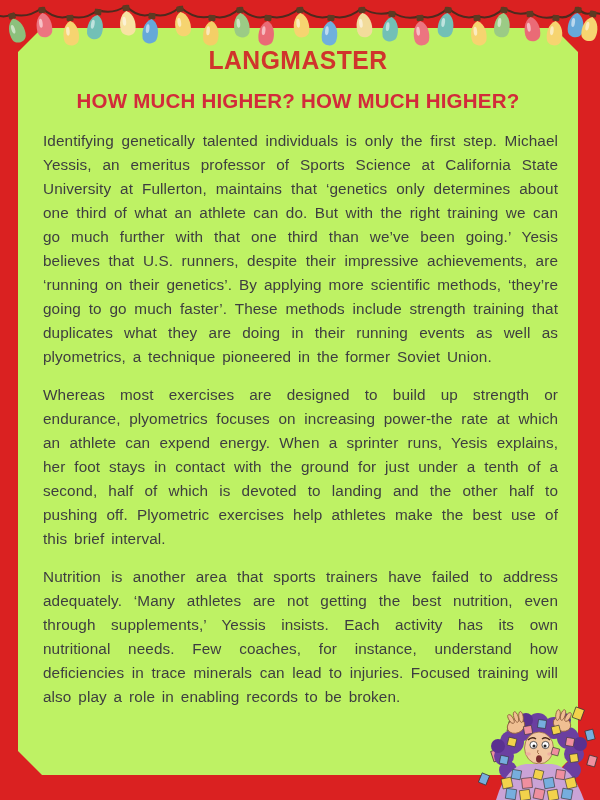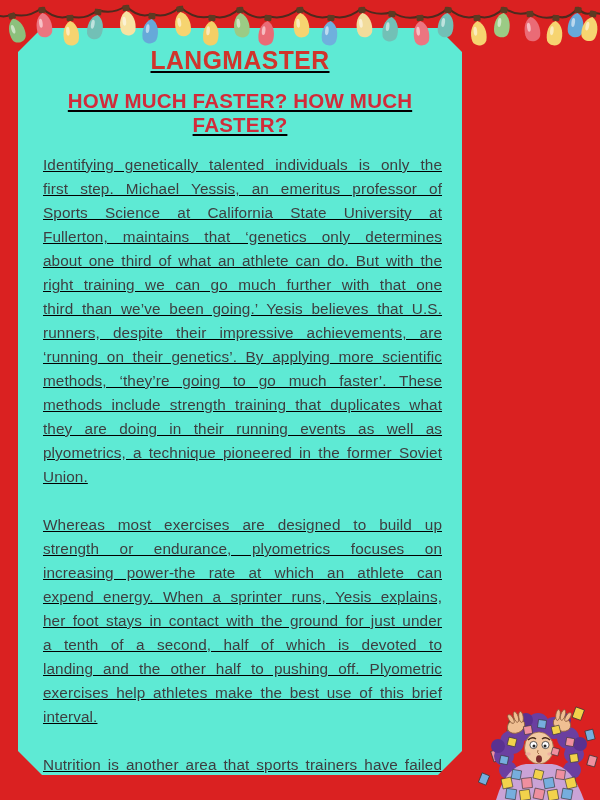--- a/index.html
+++ b/index.html
@@ -11,28 +11,27 @@
     overflow: hidden;
   }
   .frame {
     position: absolute;
     left: 0; top: 0; width: 600px; height: 800px;
     background: #da2121;
   }
   .sheet {
     position: absolute;
     left: 18px; top: 28px;
-    width: 444px; height: 747px;
-    background: #5eead4;
+    width: 560px; height: 747px;
+    background: #bef264;
     clip-path: polygon(
       24px 0, calc(100% - 24px) 0, 100% 24px,
       100% calc(100% - 24px), calc(100% - 24px) 100%,
       24px 100%, 0 calc(100% - 24px), 0 24px
     );
-    text-decoration: underline;
   }
   .logo {
     margin-top: 17px;
     text-align: center;
     font-size: 26px;
     font-weight: 800;
     letter-spacing: 0.5px;
     color: #d0342c;
     transform: scaleX(0.95);
   }
@@ -47,21 +46,21 @@
   .article {
     margin-top: 16px;
     padding: 0 20px 0 25px;
     color: #3e3e40;
     font-size: 15.3px;
     line-height: 24px;
     text-align: justify;
     letter-spacing: 0.1px;
     word-spacing: 2.5px;
   }
-  .article p + p { margin-top: 24px; }
+  .article p + p { margin-top: 14px; }
   #lights-svg {
     position: absolute;
     left: 0; top: 0;
     width: 600px; height: 60px;
     z-index: 5;
   }
   .character {
     position: absolute;
     right: 0; bottom: 0;
     width: 122px; height: 96px;
@@ -70,21 +69,21 @@
 </style>
 </head>
 <body>
 
 <div class="frame">
 
   <div class="sheet">
 
     <div class="logo">LANGMASTER</div>
 
-    <div class="headline">HOW MUCH FASTER? HOW MUCH FASTER?</div>
+    <div class="headline">HOW MUCH HIGHER? HOW MUCH HIGHER?</div>
 
     <div class="article">
       <p>Identifying genetically talented individuals is only the first step. Michael Yessis, an emeritus professor of Sports Science at California State University at Fullerton, maintains that ‘genetics only determines about one third of what an athlete can do. But with the right training we can go much further with that one third than we’ve been going.’ Yesis believes that U.S. runners, despite their impressive achievements, are ‘running on their genetics’. By applying more scientific methods, ‘they’re going to go much faster’. These methods include strength training that duplicates what they are doing in their running events as well as plyometrics, a technique pioneered in the former Soviet Union.</p>
       <p>Whereas most exercises are designed to build up strength or endurance, plyometrics focuses on increasing power-the rate at which an athlete can expend energy. When a sprinter runs, Yesis explains, her foot stays in contact with the ground for just under a tenth of a second, half of which is devoted to landing and the other half to pushing off. Plyometric exercises help athletes make the best use of this brief interval.</p>
       <p>Nutrition is another area that sports trainers have failed to address adequately. ‘Many athletes are not getting the best nutrition, even through supplements,’ Yessis insists. Each activity has its own nutritional needs. Few coaches, for instance, understand how deficiencies in trace minerals can lead to injuries. Focused training will also play a role in enabling records to be broken.</p>
     </div>
 
   </div>
 
   <svg id="lights-svg" viewBox="0 0 600 60" xmlns="http://www.w3.org/2000/svg">

